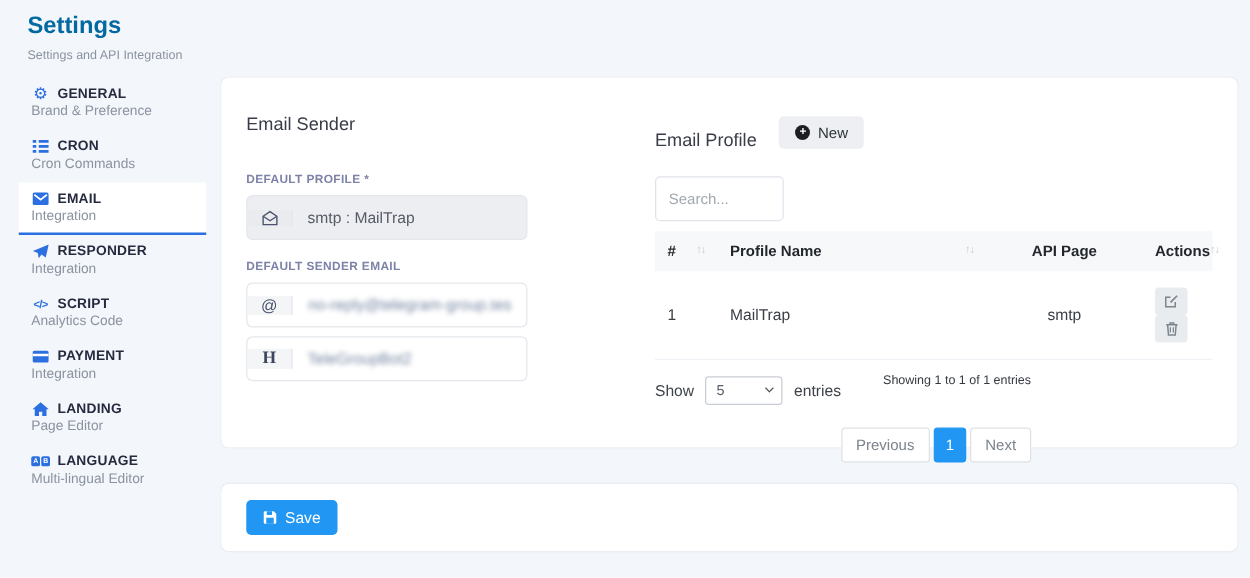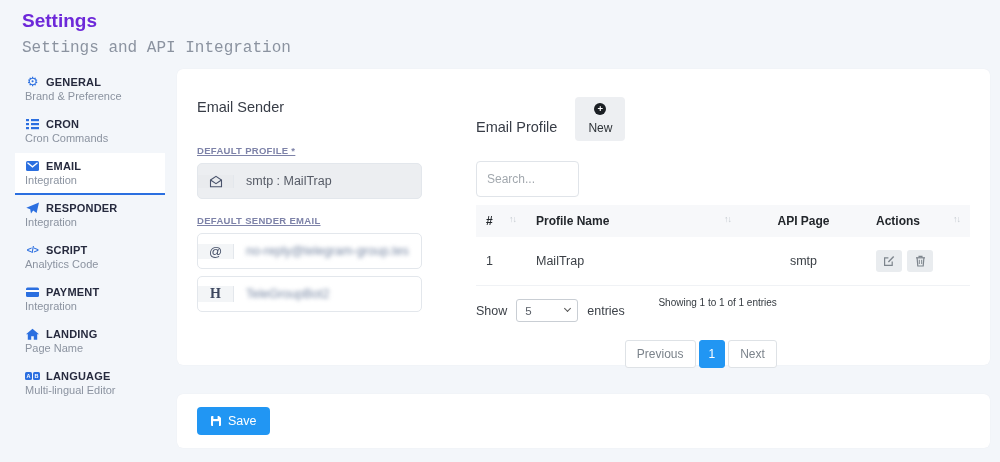--- a/index.html
+++ b/index.html
@@ -6,22 +6,22 @@
     --accent-blue:#2b6fe0;
     --primary-blue:#2196f3;
     --label-color:#7d82a8;
   }
   *{margin:0;padding:0;box-sizing:border-box;}
   html,body{width:1000px;height:462px;}
   body{font-family:"Liberation Sans","DejaVu Sans",sans-serif;background:#f3f6fa;overflow:hidden;}
 
   
   .page-header{padding:10px 22px 0;}
-  .page-title{font-size:19px;font-weight:700;color:#6d28d9;}
-  .page-subtitle{margin-top:7px;font-size:16px;color:#8b93a0;font-family:Liberation Mono, monospace;}
+  .page-title{font-size:19px;font-weight:700;color:#0369a1;}
+  .page-subtitle{margin-top:7px;font-size:10px;color:#8b93a0;}
 
   
   .content{display:flex;align-items:flex-start;margin:12px 10px 0 15px;}
   .sidebar{width:150px;flex:none;}
   .main-col{flex:1;margin-left:12px;min-width:0;}
   .card{background:#fff;border-radius:6px;box-shadow:0 0 1px rgba(30,40,60,.08);}
 
   
   .nav-item{padding:6px 8px 7px 10px;cursor:pointer;border-bottom:2px solid transparent;}
   .nav-item.active{background:#fff;border-bottom:2px solid var(--accent-blue);}
@@ -29,38 +29,38 @@
   .nav-icon{width:15px;height:13px;display:inline-flex;align-items:center;justify-content:center;color:var(--accent-blue);flex:none;}
   .nav-icon svg{display:block;}
   .glyph{font-size:13px;line-height:1;color:var(--accent-blue);}
   .code-glyph{font-size:9px;font-weight:700;color:var(--accent-blue);letter-spacing:-.5px;}
   .lang-badges{display:flex;gap:1px;}
   .lang-badge{width:7px;height:8px;background:var(--accent-blue);color:#fff;font-size:5.5px;font-weight:700;border-radius:1.5px;display:flex;align-items:center;justify-content:center;}
   .nav-label{font-size:11px;font-weight:700;color:#262a3e;letter-spacing:.2px;}
   .nav-sub{margin-top:2px;font-size:11px;color:#8b93a0;}
 
   
-  .main-card{padding:20px;height:296px;display:flex;}
+  .main-card{padding:20px;height:296px;display:flex;gap:48px;}
   .form-col{width:225px;flex:none;margin-right:54px;}
   .section-heading{font-size:14.5px;font-weight:400;color:#383d47;margin-top:10px;}
-  .field-label{margin-top:30px;font-size:9.5px;font-weight:700;color:var(--label-color);letter-spacing:.3px;text-decoration:underline;}
+  .field-label{margin-top:30px;font-size:9.5px;font-weight:700;color:var(--label-color);letter-spacing:.3px;}
   .field-label.tight{margin-top:16px;}
   .input-group{margin-top:7px;display:flex;height:36px;border:1px solid #e3e7ec;border-radius:5px;overflow:hidden;background:#fff;align-items:center;}
   .input-group.readonly{background:#eceef1;}
   .prepend{width:36px;flex:none;background:#f3f5f7;border-right:1px solid #e3e7ec;display:flex;align-items:center;justify-content:center;color:#49536b;}
   .input-group.readonly .prepend{background:#e9ebee;}
   .at-glyph{font-size:13px;color:#49536b;}
   .h-glyph{font-family:"Liberation Serif","DejaVu Serif",serif;font-size:14px;font-weight:700;color:#3c465e;}
   .field-input{flex:1;border:0;outline:0;background:transparent;padding:0 12px;font-size:12.5px;color:#565b66;font-family:inherit;min-width:0;}
   .field-input.redacted{filter:blur(2.3px);color:#7787a3;}
 
   
   .profile-col{flex:1;min-width:0;}
   .profile-header{display:flex;align-items:center;margin-top:8px;}
-  .new-btn{margin-left:18px;display:flex;align-items:center;gap:6px;background:#edeff2;border:0;border-radius:4px;padding:6px 13px;font-size:12px;color:#2e3338;font-family:inherit;cursor:pointer;flex-direction:column;}
+  .new-btn{margin-left:18px;display:flex;align-items:center;gap:6px;background:#edeff2;border:0;border-radius:4px;padding:6px 13px;font-size:12px;color:#2e3338;font-family:inherit;cursor:pointer;}
   .plus-circle{width:12px;height:12px;border-radius:50%;background:#1b1f24;color:#fff;display:flex;align-items:center;justify-content:center;font-size:9.5px;font-weight:700;line-height:1;}
   .plus-circle::after{content:"+";}
   .search-input{margin-top:20px;display:block;width:103px;height:36px;border:1px solid #e0e4e9;border-radius:4px;padding:0 10px;font-size:12px;color:#4a5056;font-family:inherit;outline:none;background:#fff;}
   .search-input::placeholder{color:#a2a8ae;}
 
   
   table{width:100%;border-collapse:collapse;margin-top:8px;table-layout:fixed;}
   thead tr{background:#f7f8fa;}
   th{font-size:12px;font-weight:700;color:#23272c;text-align:left;padding:9px 10px;}
   .th-inner{display:flex;align-items:flex-start;justify-content:space-between;}
@@ -180,21 +180,21 @@
 
     <div class="nav-item">
       <div class="nav-top">
         <span class="nav-icon">
           <svg width="13" height="12" viewBox="0 0 13 12">
               <path d="M6.5 .8 L13 6.3 H11.2 V11.8 H7.8 V8.3 H5.2 V11.8 H1.8 V6.3 H0 Z" fill="#2b6fe0"></path>
             </svg>
         </span>
         <span class="nav-label">LANDING</span>
       </div>
-      <div class="nav-sub">Page Name</div>
+      <div class="nav-sub">Page Editor</div>
     </div>
 
     <div class="nav-item">
       <div class="nav-top">
         <span class="nav-icon">
           <span class="lang-badges">
               <span class="lang-badge">A</span>
               <span class="lang-badge">B</span>
             </span>
         </span>

